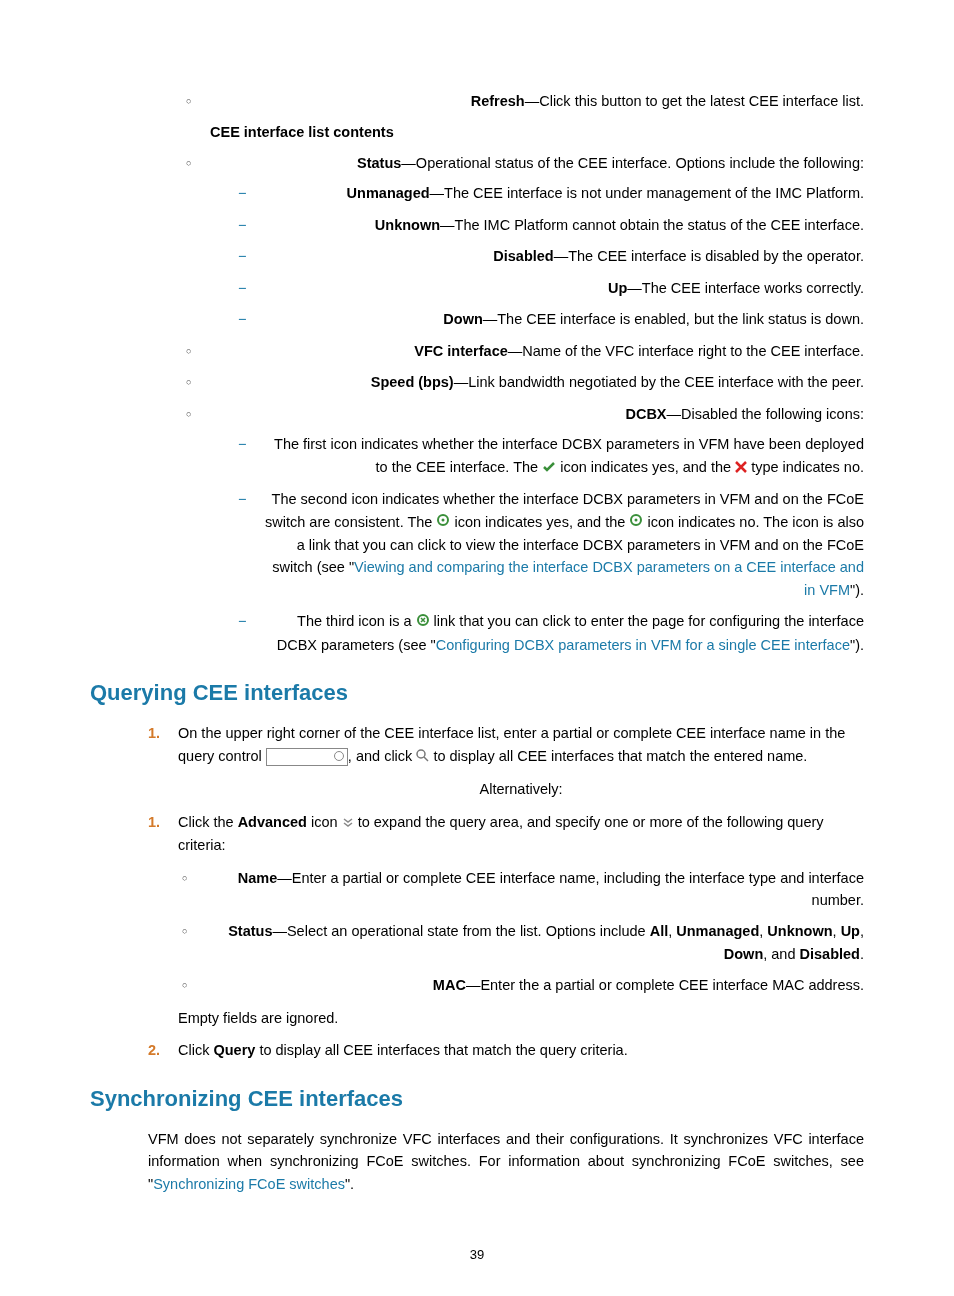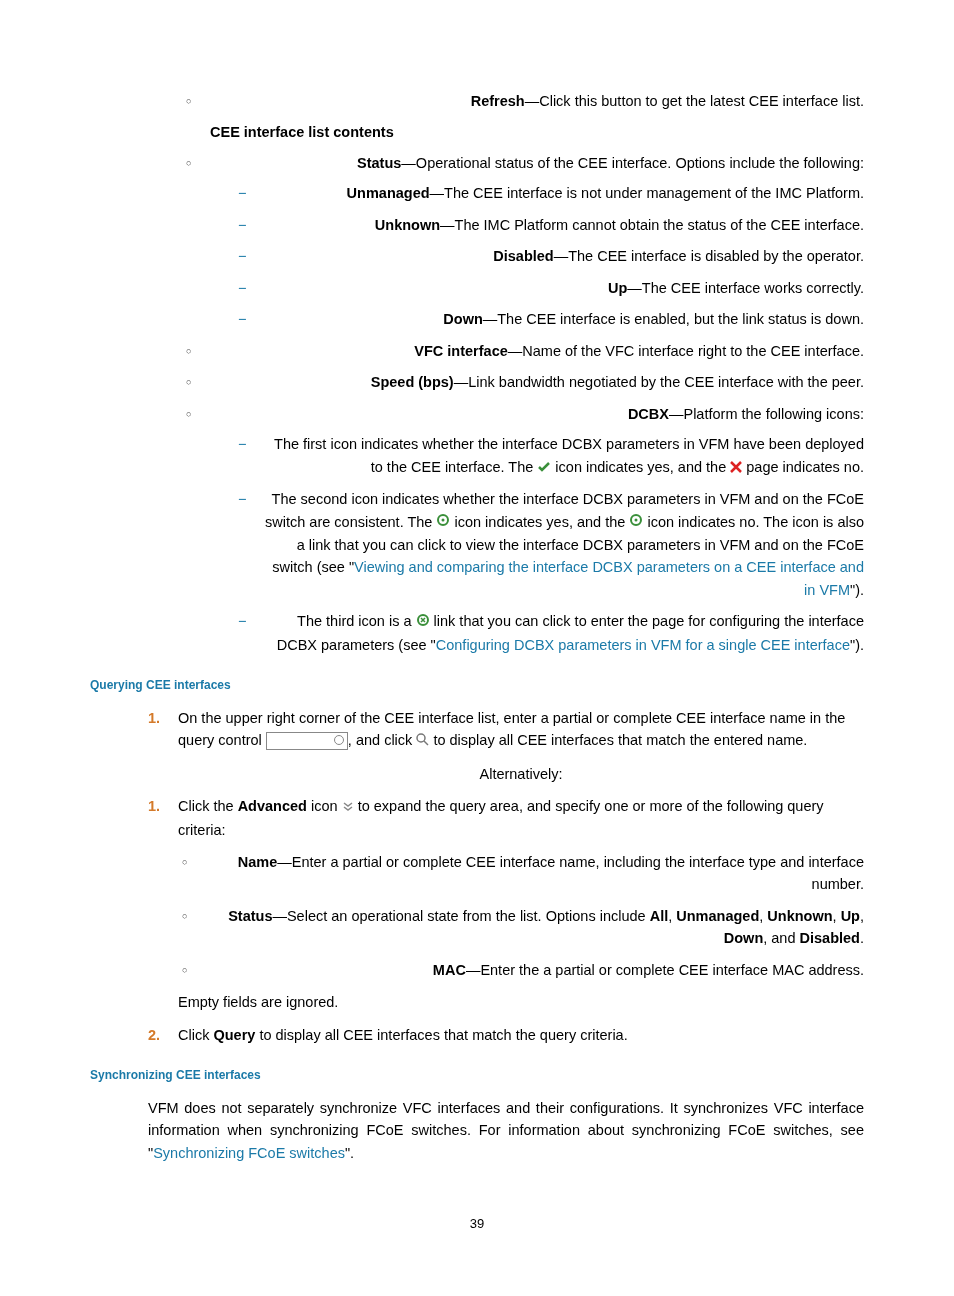--- a/index.html
+++ b/index.html
@@ -17,21 +17,21 @@
   .circ-list > li { position: relative; padding-left: 24px; margin-bottom: 9px; text-align: right; }
   .dash-list { list-style: none; padding-left: 0; margin: 8px 0 0 0; }
   .dash-list > li::before { content: "−"; color: #1b7aa8; position: absolute; left: 0; top: 0; }
   .dash-list > li { position: relative; padding-left: 22px; margin-bottom: 9px; }
   .num-list { list-style: none; padding-left: 0; margin: 0; }
   .num-list > li { position: relative; padding-left: 30px; margin-bottom: 10px; }
   .num-list > li .num { position: absolute; left: 0; top: 0; font-weight: bold; color: #d47a2a; }
   .l1 { margin-left: 96px; }
   .l0 { margin-left: 58px; }
   .sub-head { font-weight: bold; margin: 8px 0 8px 120px; }
-  .h3 { color: #1b7aa8; font-size: 12px; font-weight: bold; margin: 20px 0 12px 0; }
+  .h3 { color: #1b7aa8; font-size: 22px; font-weight: bold; margin: 20px 0 12px 0; }
   .link { color: #1b7aa8; }
   .para { margin: 0 0 10px 58px; text-align: justify; }
   .pagenum { text-align: center; font-size: 13px; margin-top: 50px; }
   .icon { display: inline-block; vertical-align: middle; }
   .query-box {
     display: inline-block; width: 80px; height: 16px;
     border: 1px solid #888; vertical-align: middle; position: relative;
   }
   .query-box::after {
     content: ""; position: absolute; right: 3px; top: 2px;
@@ -55,32 +55,32 @@
       <li><b>Unmanaged</b><span>—The CEE interface is not under management of the IMC Platform.</span></li>
       <li><b>Unknown</b><span>—The IMC Platform cannot obtain the status of the CEE interface.</span></li>
       <li><b>Disabled</b><span>—The CEE interface is disabled by the operator.</span></li>
       <li><b>Up</b><span>—The CEE interface works correctly.</span></li>
       <li><b>Down</b><span>—The CEE interface is enabled, but the link status is down.</span></li>
     </ul>
   </li>
   <li><b>VFC interface</b><span>—Name of the VFC interface right to the CEE interface.</span></li>
   <li><b>Speed (bps)</b><span>—Link bandwidth negotiated by the CEE interface with the peer.</span></li>
   <li>
-    <b>DCBX</b><span>—Platform the following icons:</span>
+    <b>DCBX</b><span>—Disabled the following icons:</span>
     <ul class="dash-list ml30">
       <li>
         <span>The first icon indicates whether the interface DCBX parameters in VFM have been deployed to the CEE interface. The </span>
         <span class="icon"><svg width="14" height="12">
               <path d="M2 6 L5 9 L12 2" stroke="#3a8f3a" stroke-width="2.5" fill="none"></path>
             </svg></span>
         <span> icon indicates yes, and the </span>
         <span class="icon"><svg width="12" height="12">
               <path d="M1 1 L11 11 M11 1 L1 11" stroke="#d22" stroke-width="2.5"></path>
             </svg></span>
-        <span> page indicates no.</span>
+        <span> type indicates no.</span>
       </li>
       <li>
         <span>The second icon indicates whether the interface DCBX parameters in VFM and on the FCoE switch are consistent. The </span>
         <span class="icon"><svg width="14" height="14">
               <circle cx="7" cy="7" r="5" fill="none" stroke="#3a8f3a" stroke-width="2"></circle>
               <circle cx="7" cy="7" r="1.5" fill="#3a8f3a"></circle>
             </svg></span>
         <span> icon indicates yes, and the </span>
         <span class="icon"><svg width="14" height="14">
               <circle cx="7" cy="7" r="5" fill="none" stroke="#3a8f3a" stroke-width="2"></circle>

